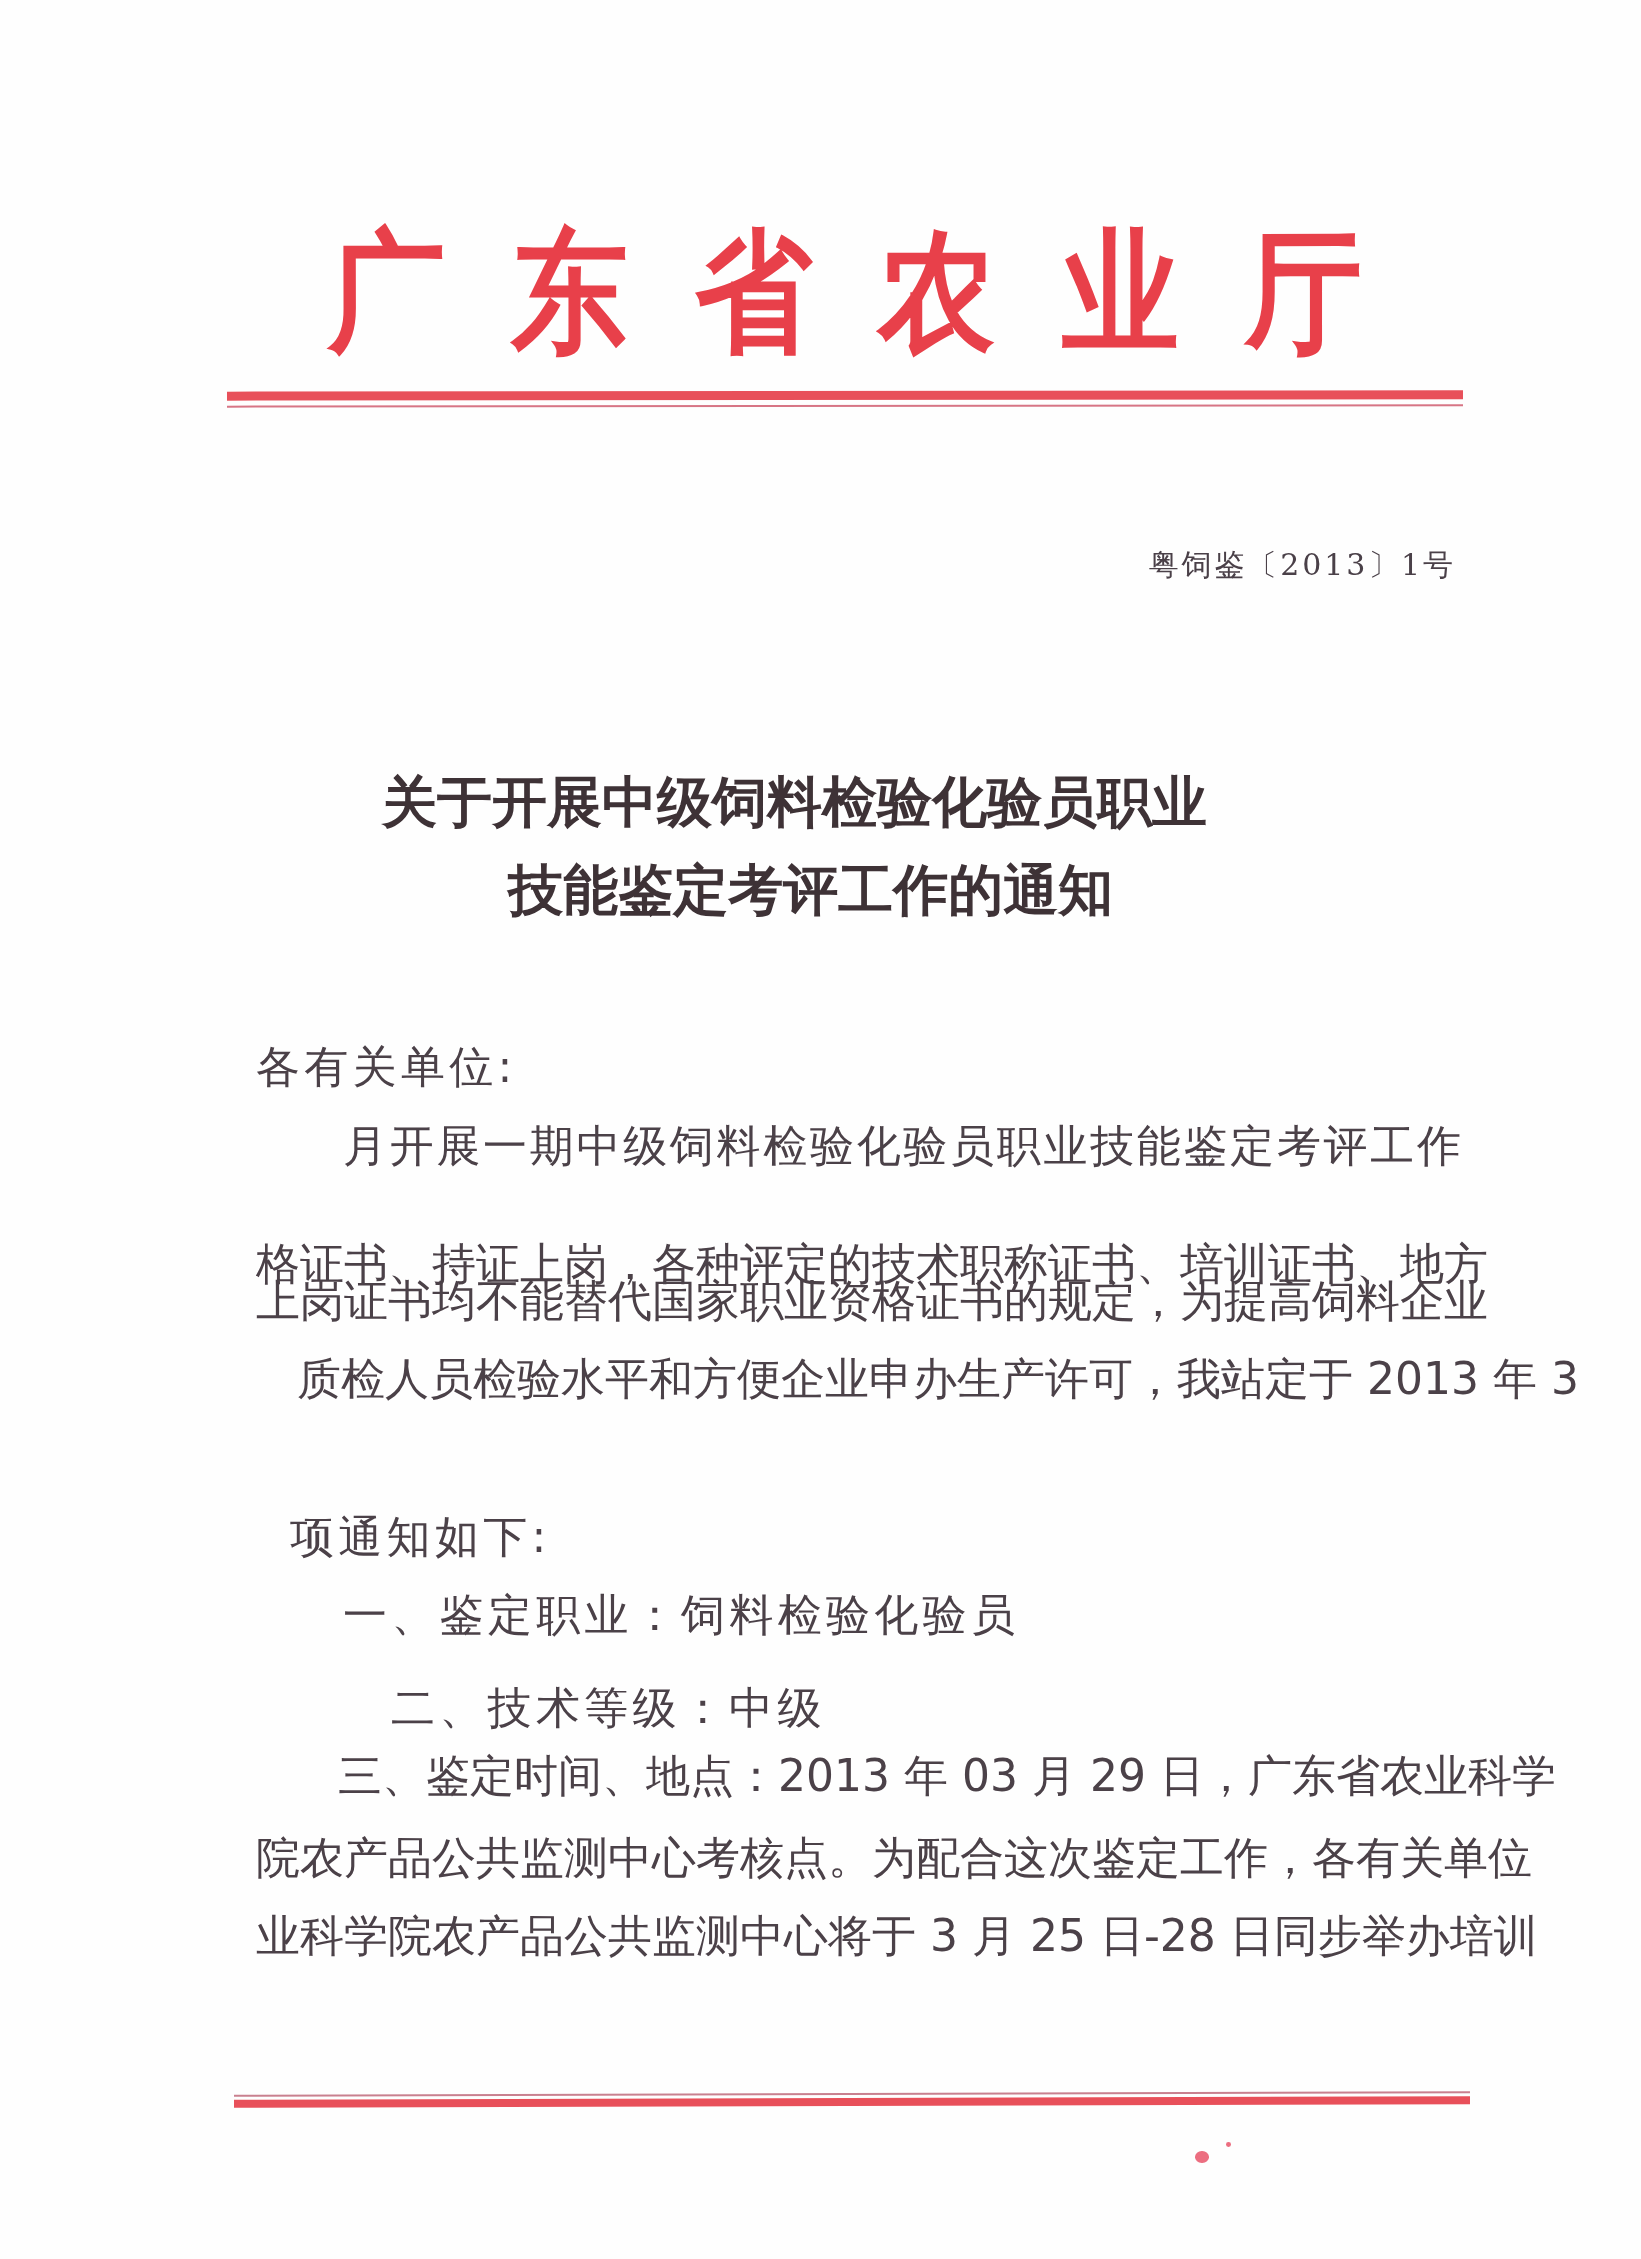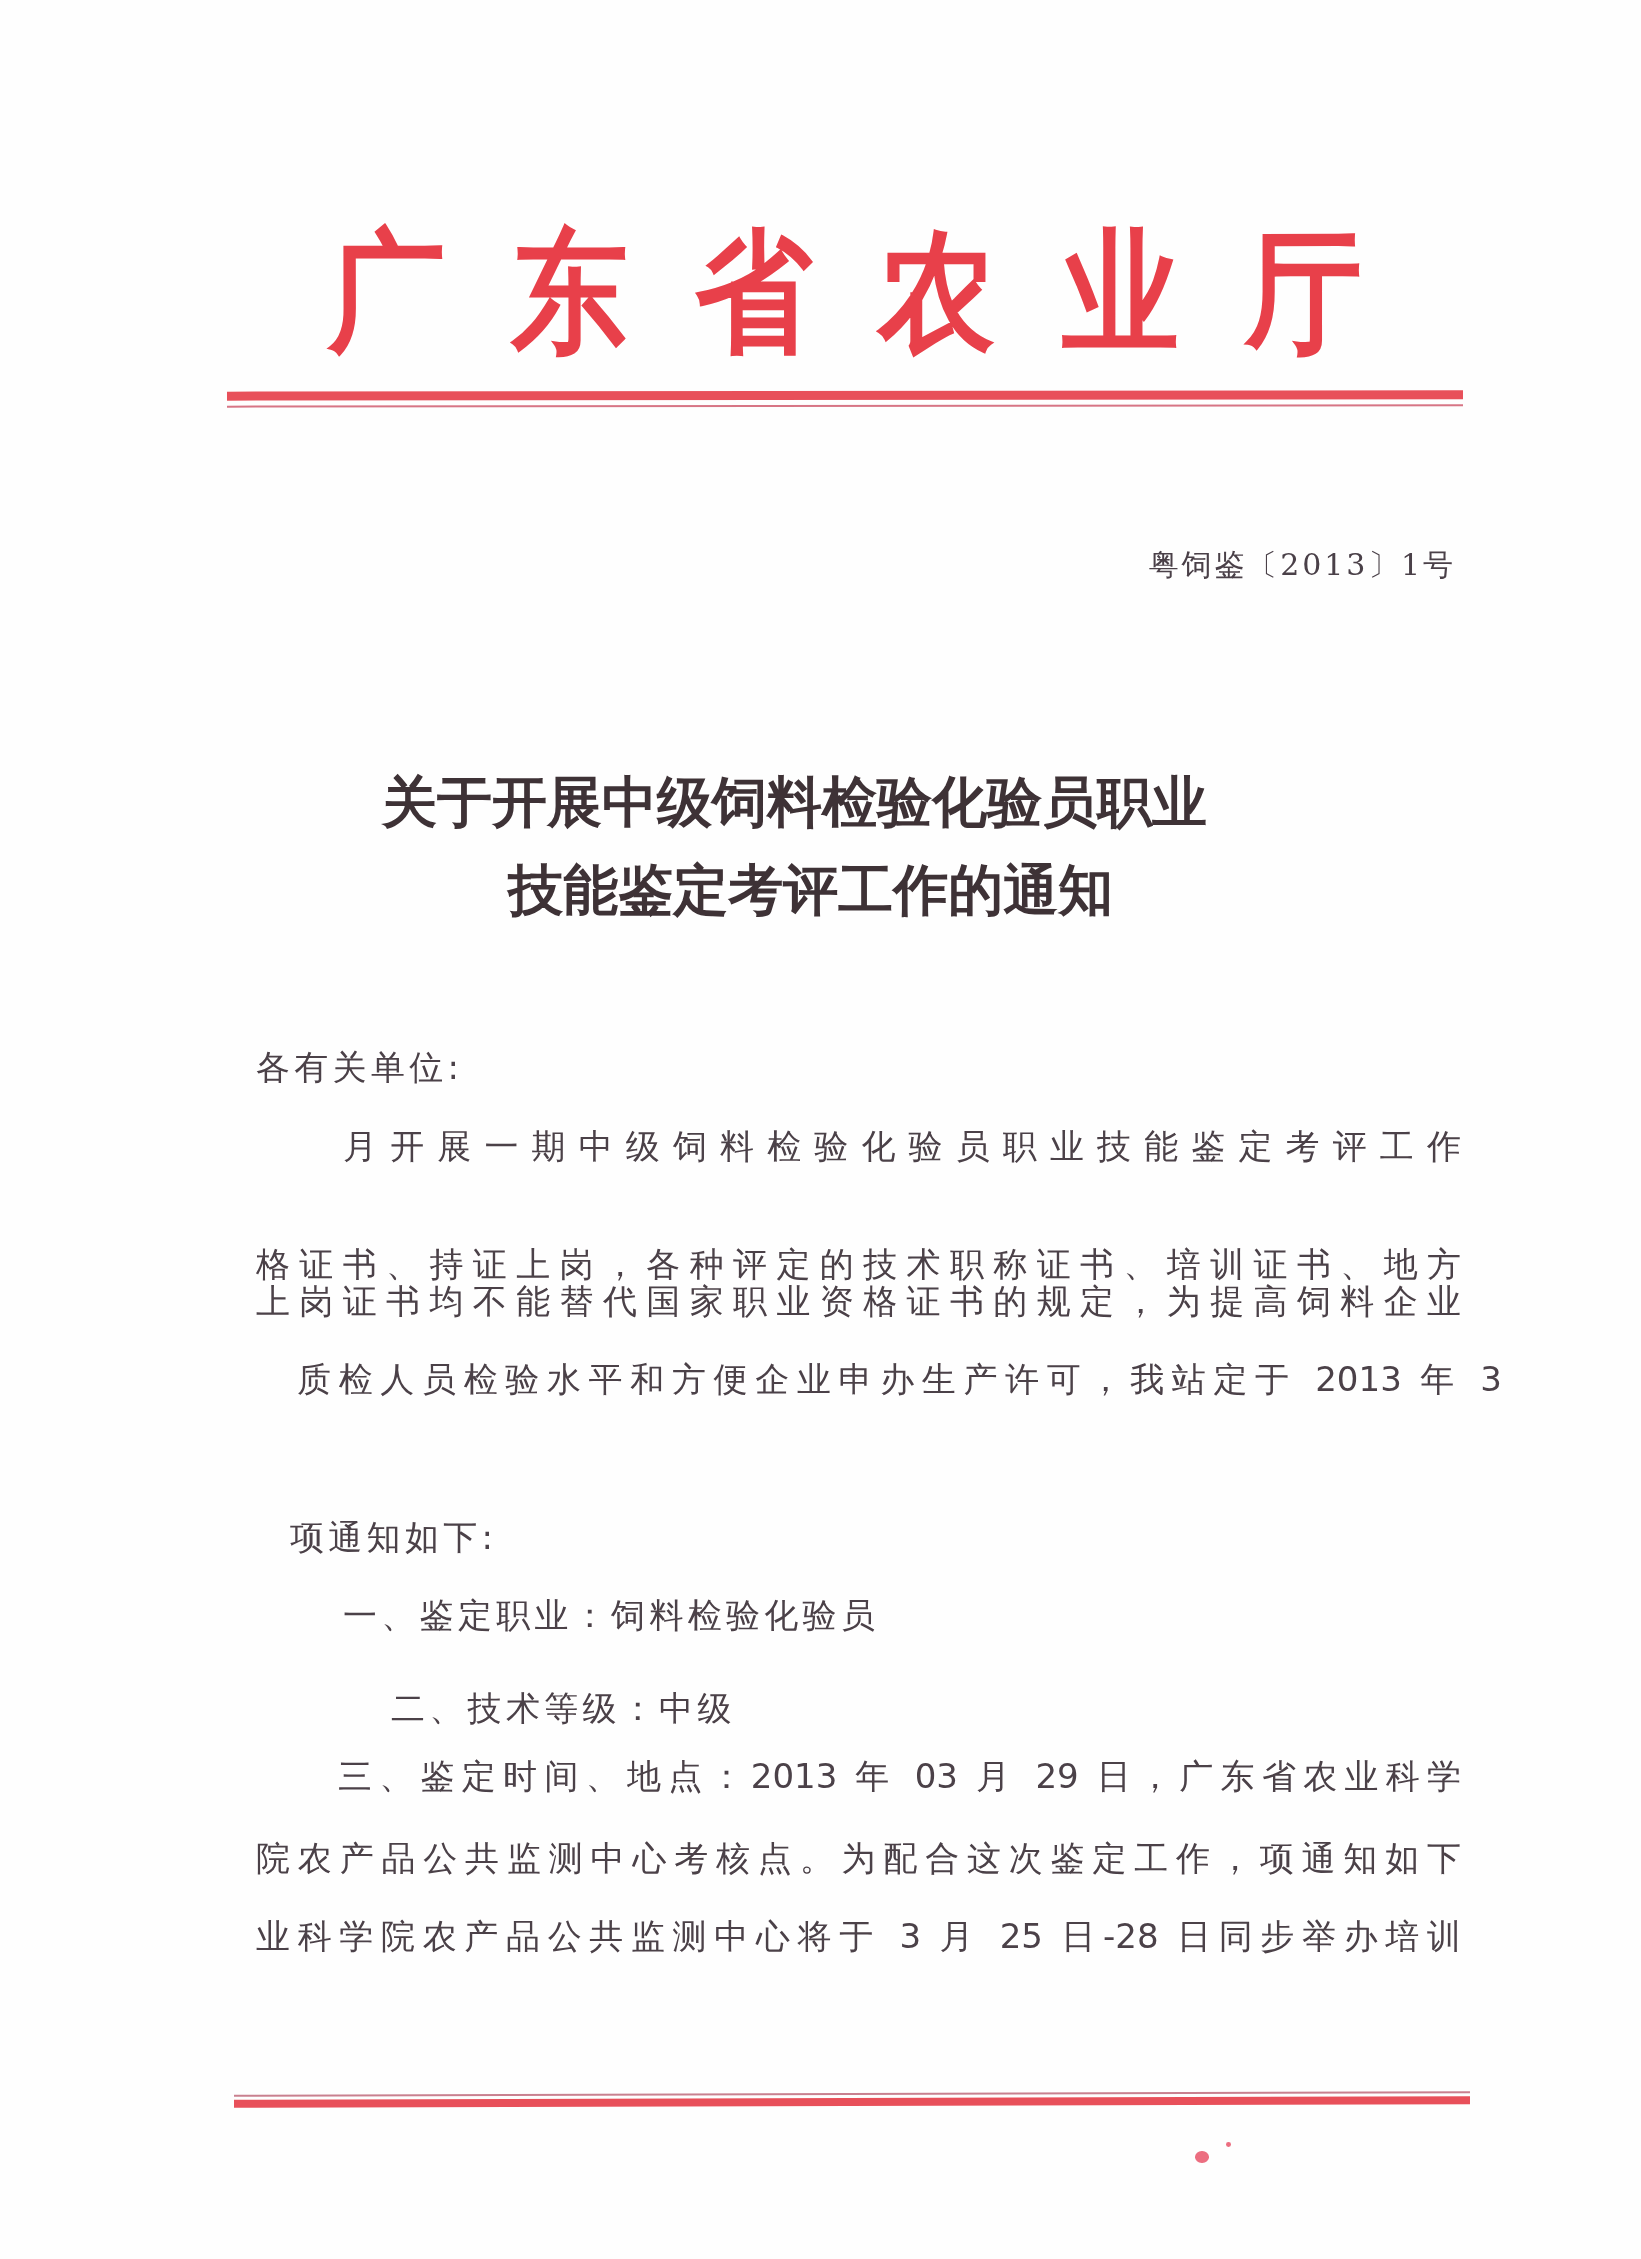--- a/index.html
+++ b/index.html
@@ -116,21 +116,21 @@
       color: #3e3236;
       white-space: nowrap;
     }
     .title.l1 { top: 768px; left: -26px; }
     .title.l2 { top: 856px; left: -9.7px; }
     .body-line {
       position: absolute;
       left: 256px;
       width: 1205px;
       font-family: "DejaVu Sans", "Liberation Sans", sans-serif;
-      font-size: 34px;
+      font-size: 44px;
       line-height: 48px;
       color: #4b4148;
       white-space: nowrap;
       text-align: justify;
       text-align-last: justify;
     }
     .body-line.indent {
       left: 343px;
       width: 1118px;
     }
@@ -168,21 +168,21 @@
   <div class="body-line indent" style="top:1122px;">月开展一期中级饲料检验化验员职业技能鉴定考评工作</div>
   <div class="body-line" style="top:1240px;">格证书、持证上岗，各种评定的技术职称证书、培训证书、地方</div>
   <div class="body-line" style="top:1277px;">上岗证书均不能替代国家职业资格证书的规定，为提高饲料企业</div>
   <div class="body-line" style="top:1355px;margin-left:41px;">质检人员检验水平和方便企业申办生产许可，我站定于 2013 年 3</div>
   <div class="body-line ragged" style="top:1513px;margin-left:34px;">项通知如下:</div>
 
   <div class="body-line indent ragged" style="top:1591px;">一、鉴定职业：饲料检验化验员</div>
   <div class="body-line indent ragged" style="top:1684px;margin-left:48px;">二、技术等级：中级</div>
 
   <div class="body-line indent" style="top:1752px; left:338px; width:1123px;">三、鉴定时间、地点：2013 年 03 月 29 日，广东省农业科学</div>
-  <div class="body-line" style="top:1834px;">院农产品公共监测中心考核点。为配合这次鉴定工作，项通知如下</div>
+  <div class="body-line" style="top:1834px;">院农产品公共监测中心考核点。为配合这次鉴定工作，各有关单位</div>
   <div class="body-line" style="top:1912px;">业科学院农产品公共监测中心将于 3 月 25 日-28 日同步举办培训</div>
 
   <div class="rule-bottom-thin"></div>
   <div class="rule-bottom-thick"></div>
 
   <div class="red-speck"></div>
   <div class="red-speck small"></div>
 </div>
 
 

